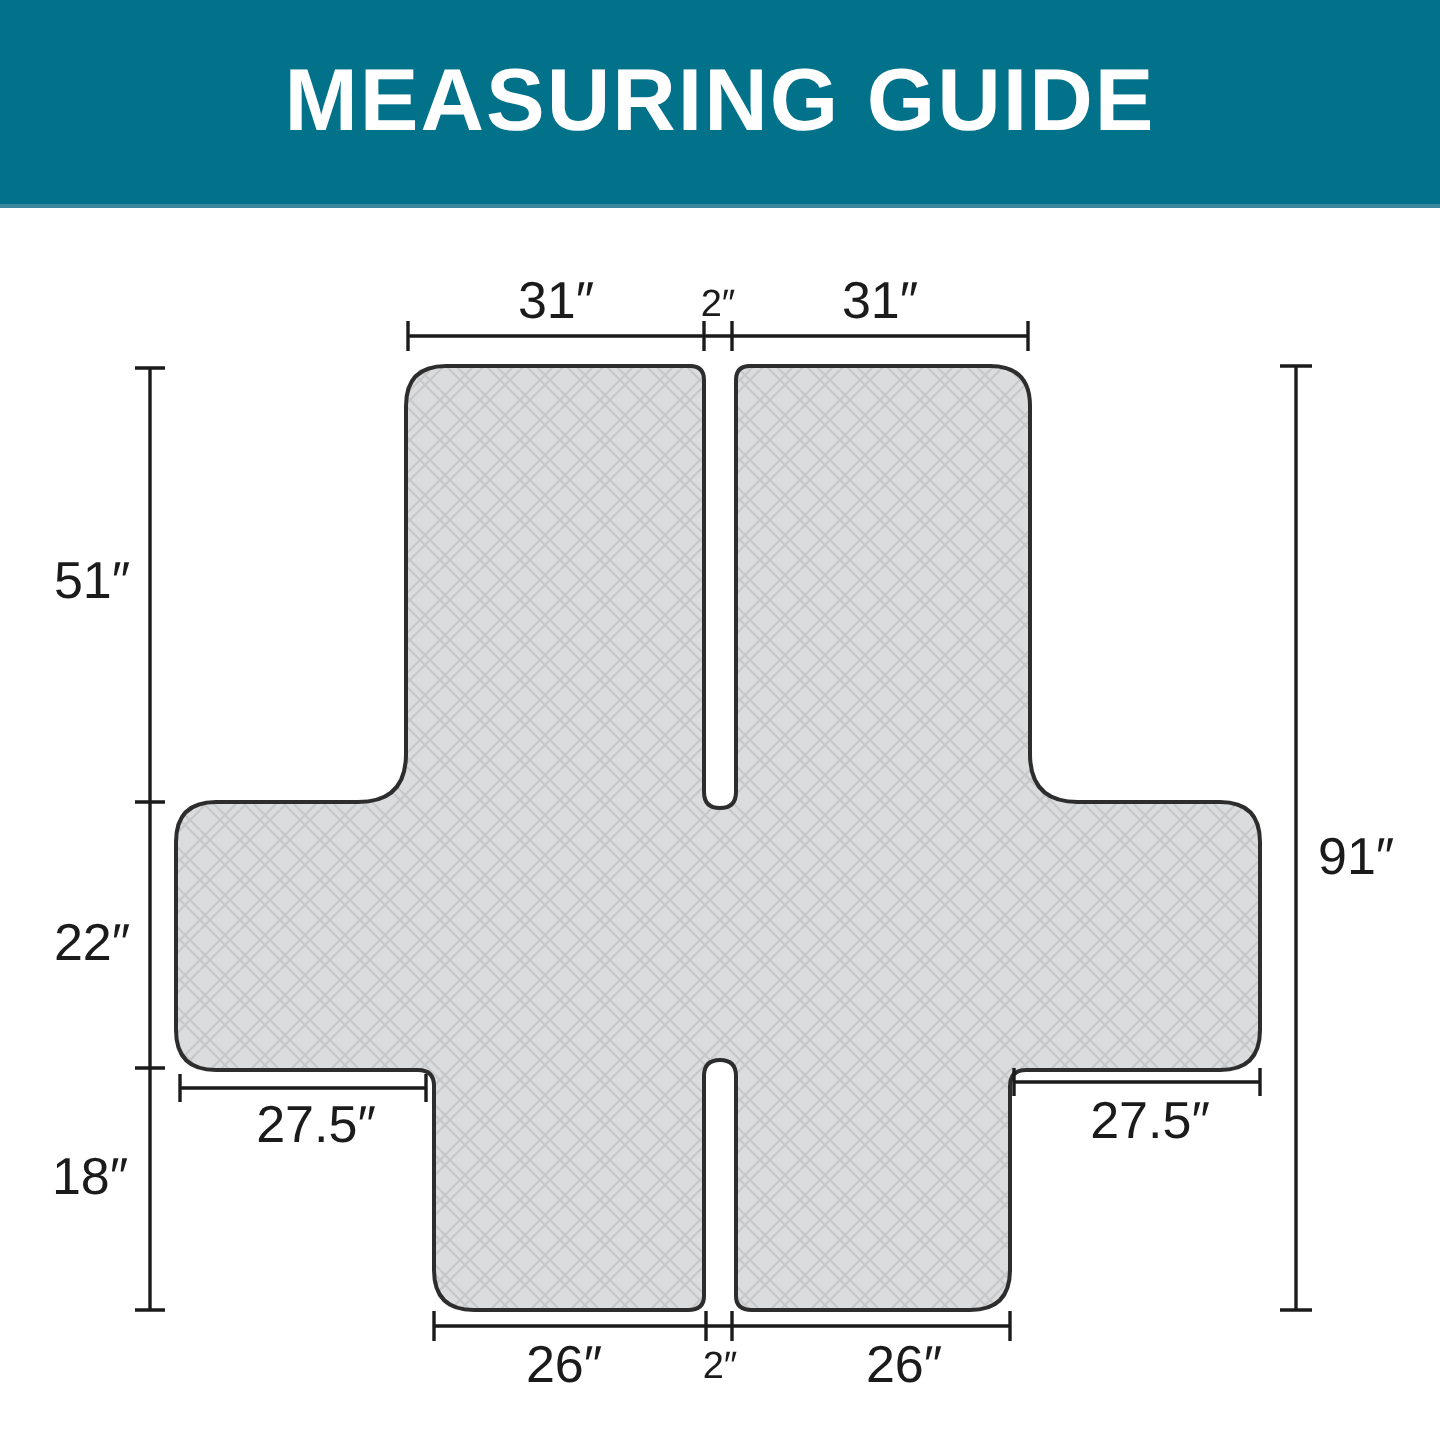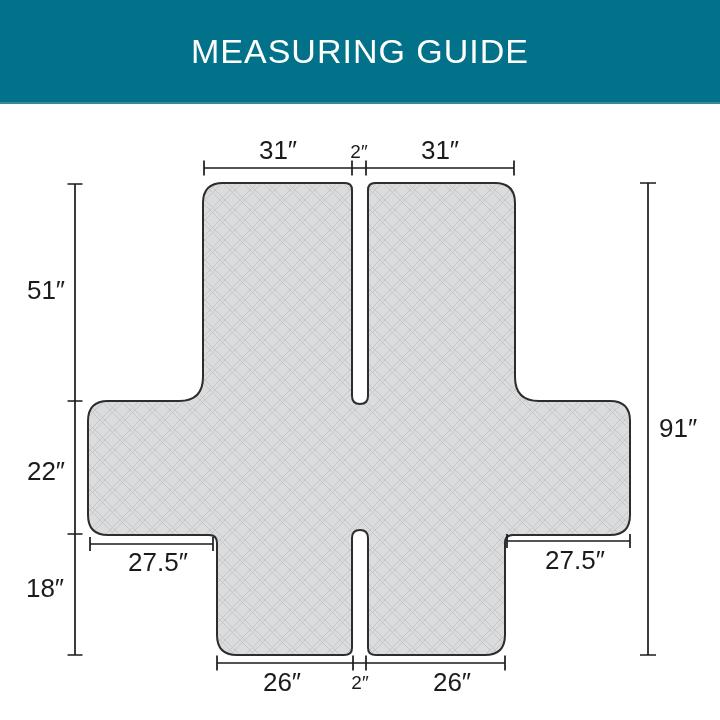--- a/index.html
+++ b/index.html
@@ -19,22 +19,22 @@
     box-sizing: border-box;
     background: var(--header-bg, #02718a);
     border-bottom: 2px solid var(--header-edge, #3a869c);
     display: flex;
     align-items: center;
     justify-content: center;
   }
   .title {
     margin: 12px;
     color: var(--header-text, #ffffff);
-    font-size: 34px;
-    font-weight: normal;
+    font-size: 44px;
+    font-weight: bold;
     letter-spacing: 1px;
     white-space: nowrap;
   }
   .diagram {
     position: absolute;
     top: 0; left: 0;
     width: 720px; height: 720px;
   }
   .quilt-bg   { fill: var(--fabric-fill, #dbdcdd); }
   .quilt-lines{ stroke: var(--fabric-line, #c6c7c9); stroke-width: 1; fill: none; }

